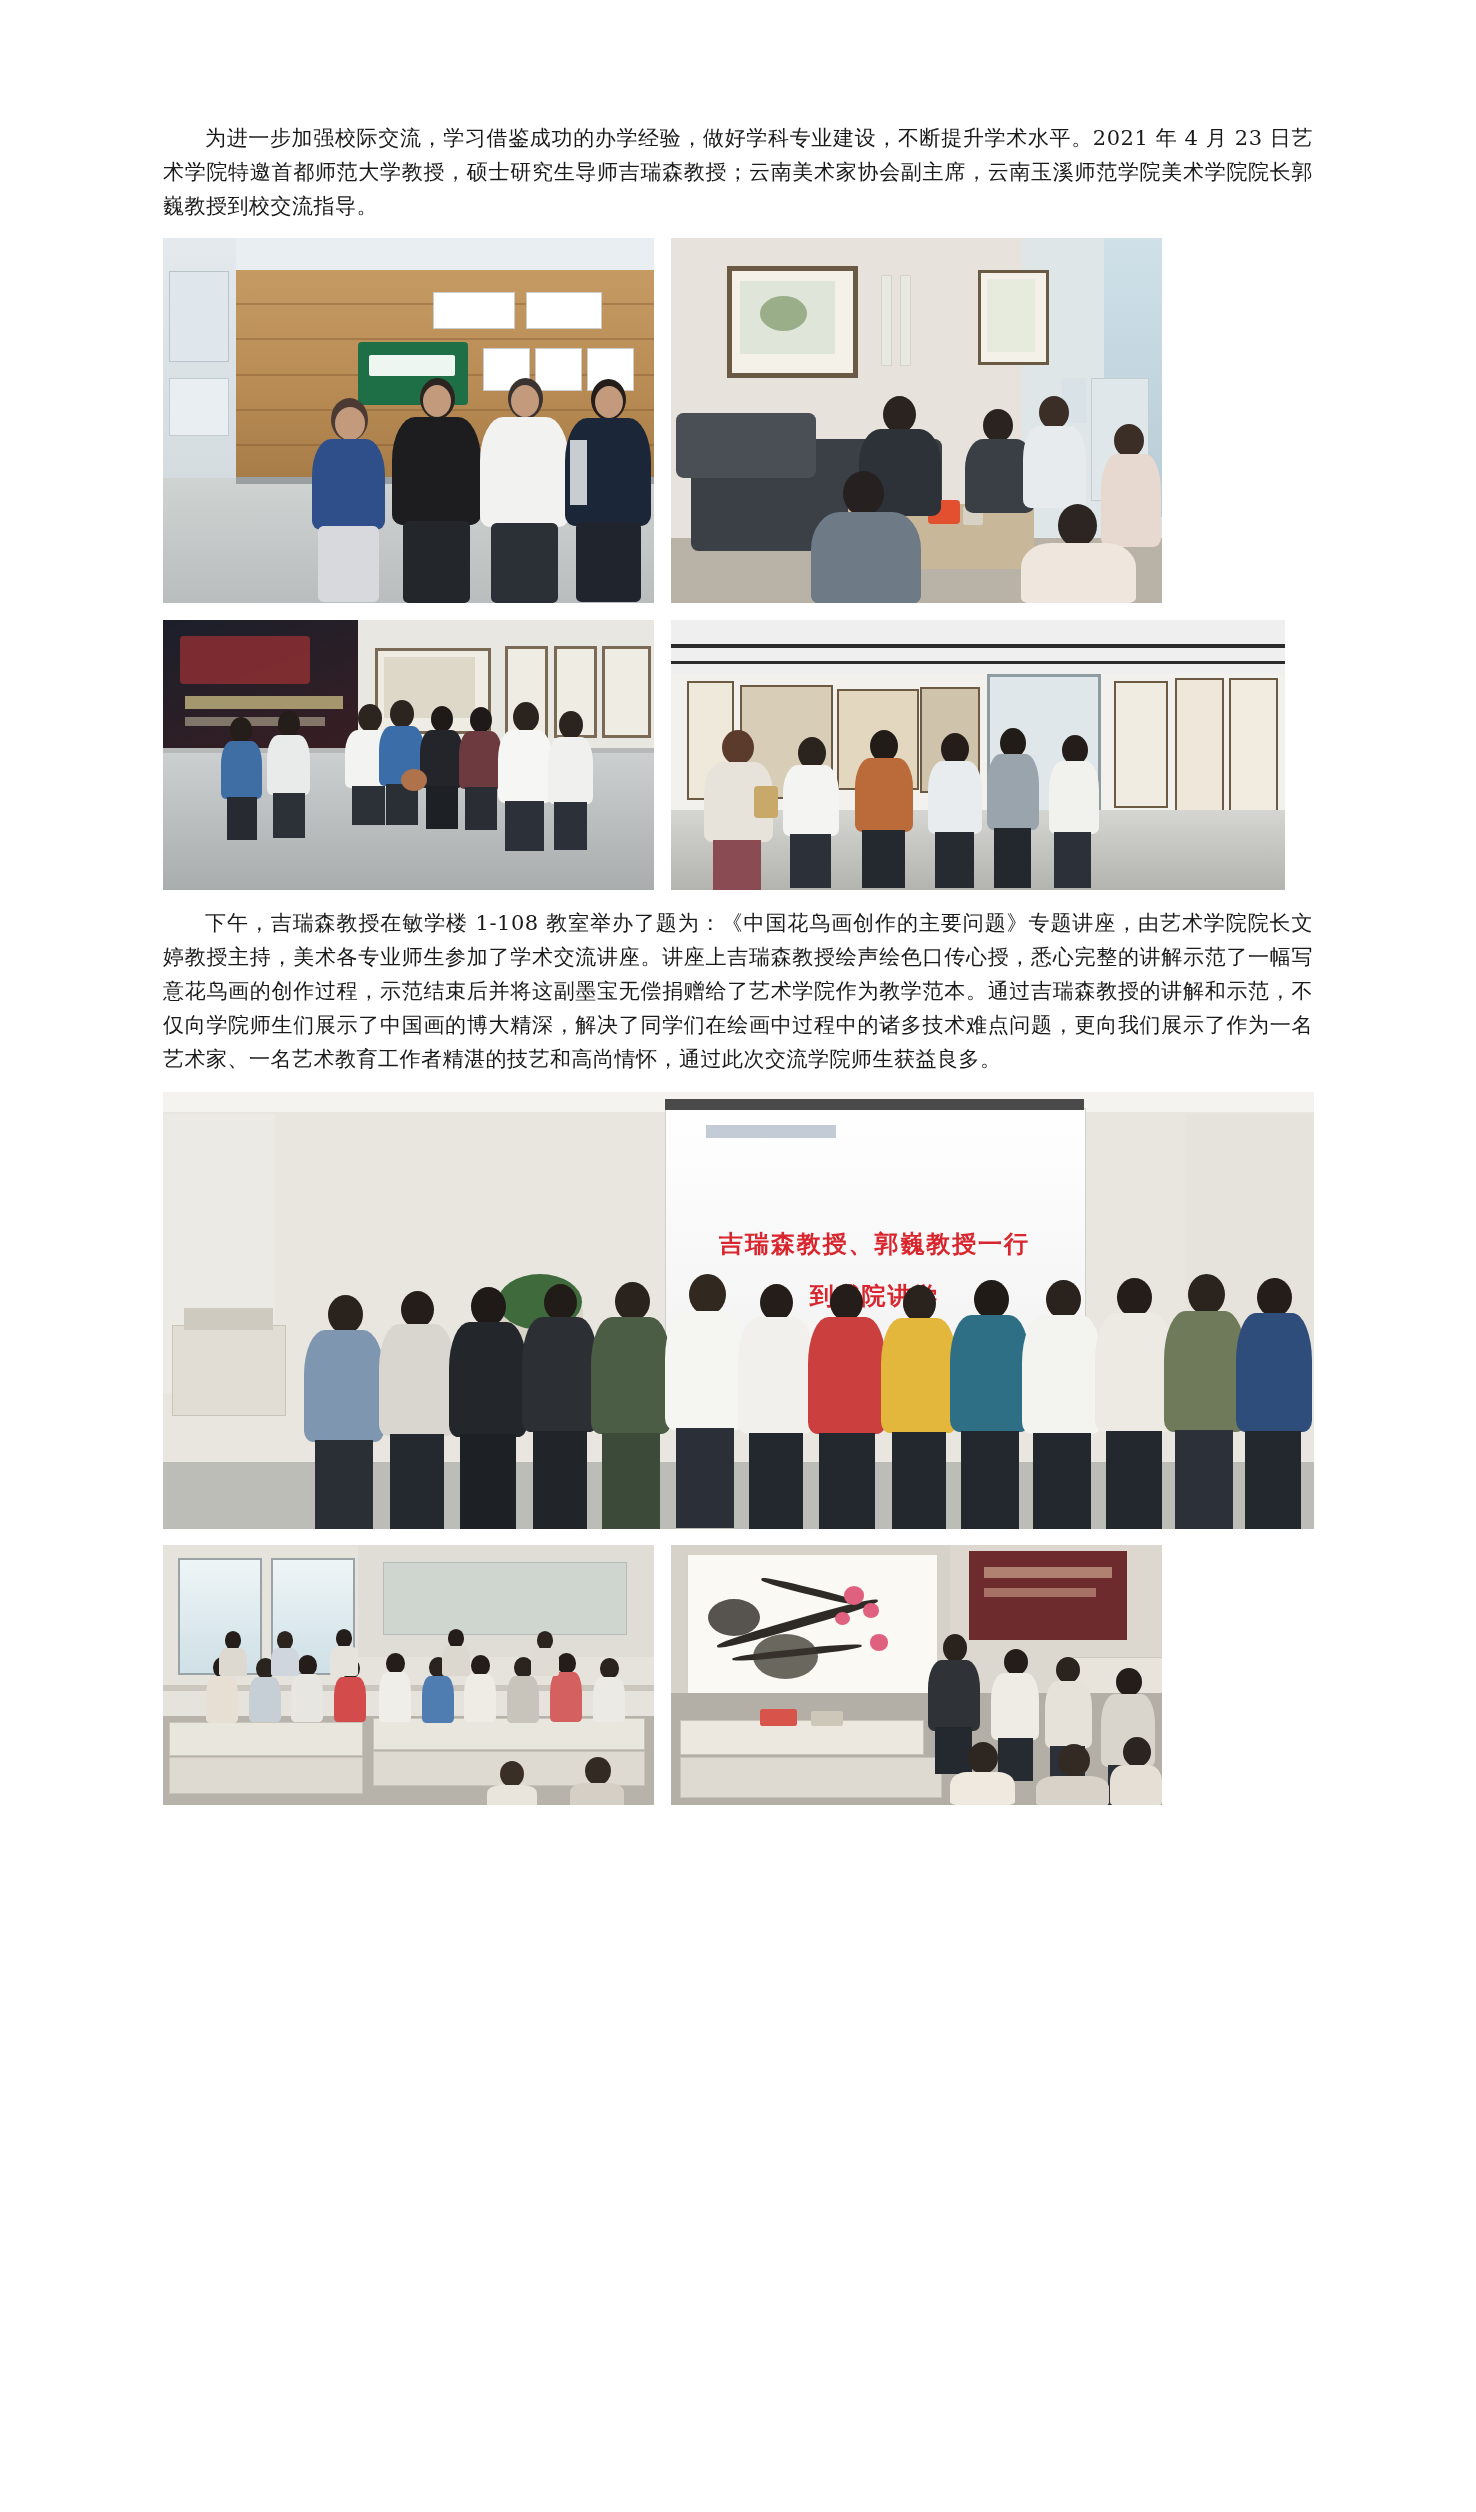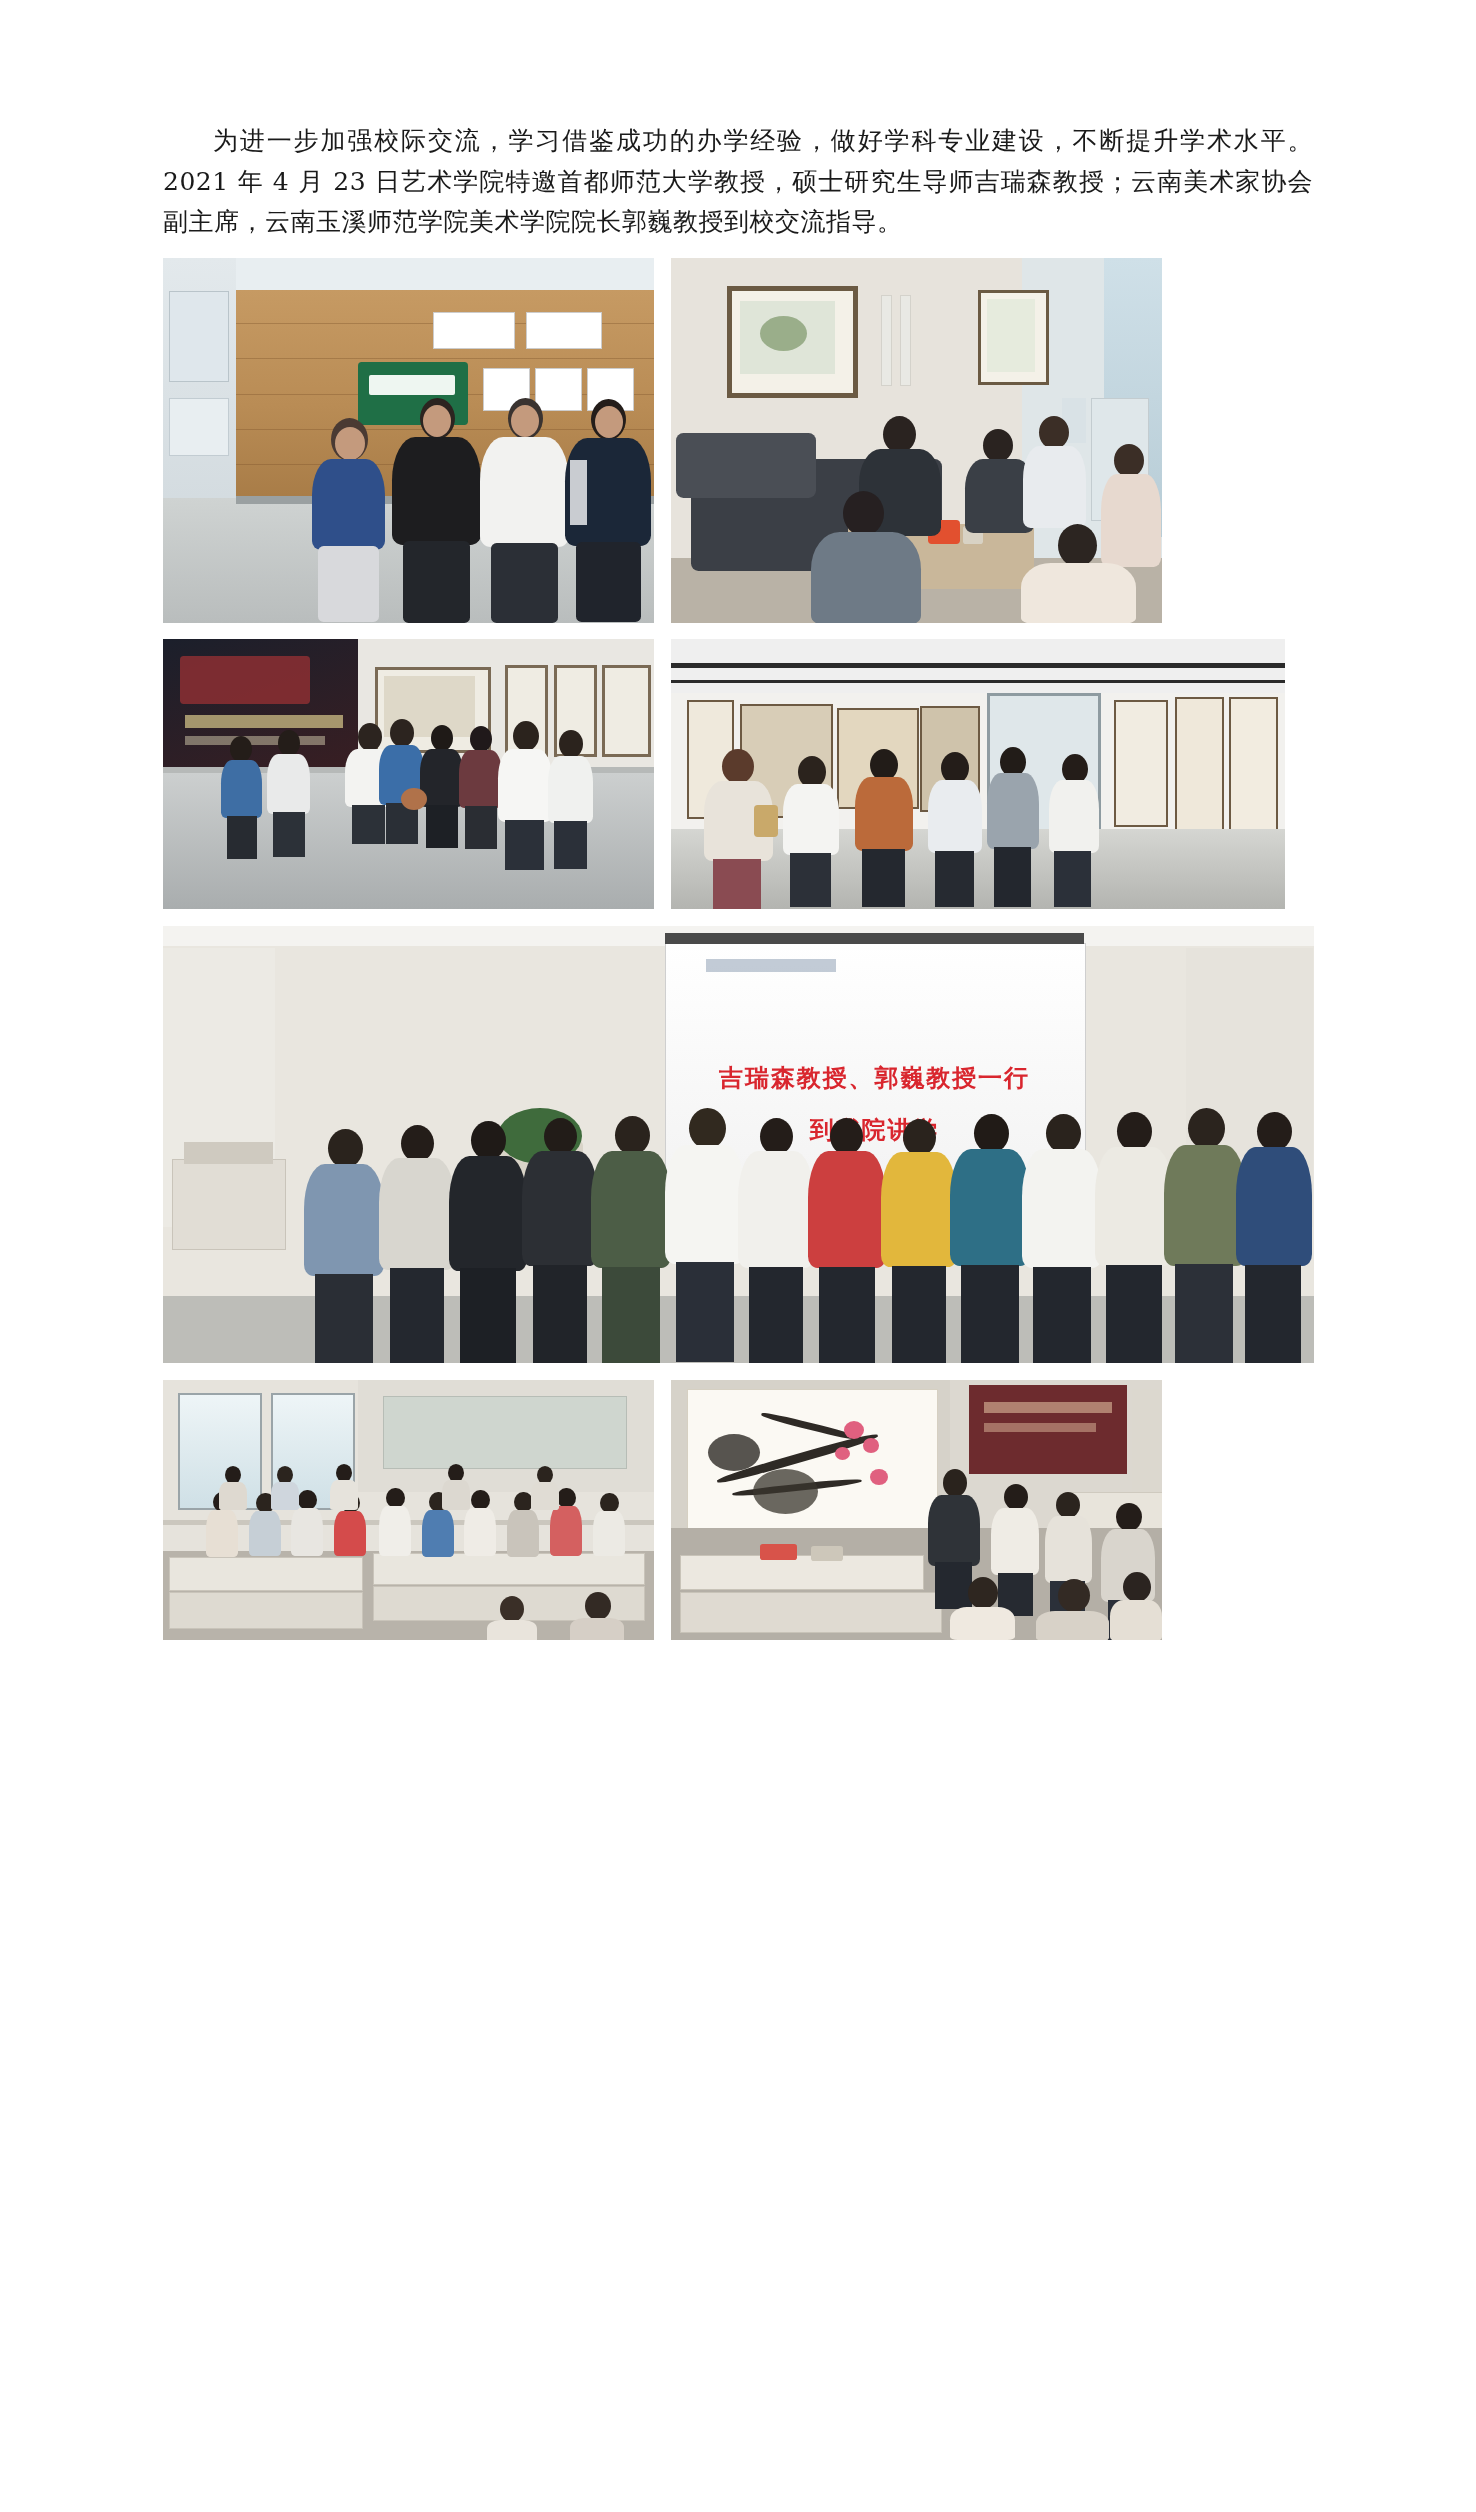--- a/index.html
+++ b/index.html
@@ -11,21 +11,21 @@
     width: 1476px;
     height: 2512px;
     background: #ffffff;
     margin: 0 auto;
     position: relative;
     box-sizing: border-box;
     padding: 121px 163px 0 163px;
     font-family: "DejaVu Serif", "Liberation Serif", serif;
   }
   .para {
-    font-size: 25px;
+    font-size: 21px;
     line-height: 1.62;
     color: #1a1a1a;
     text-align: justify;
     text-indent: 2em;
     margin: 0 0 7.4px 0;
     letter-spacing: 0.5px;
     font-family: "DejaVu Serif", "Liberation Serif", serif;
   }
   .photo-row {
     display: flex;
@@ -319,20 +319,21 @@
         </div>
         <div class="person" style="left:378px;top:115px;width:50px;height:153px;">
           <div class="head" style="left:13px;top:0;width:26px;height:30px;background:#241d19;"></div>
           <div class="torso" style="left:0;top:26px;width:50px;height:73px;background:#f1f1ee;"></div>
           <div class="rect" style="left:5.6px;top:97px;width:37px;height:56px;background:#2b3039;"></div>
         </div>
       </div>
     </div>
   </div>
 
+  <p class="para">下午，吉瑞森教授在敏学楼 1-108 教室举办了题为：《中国花鸟画创作的主要问题》专题讲座，由艺术学院院长文婷教授主持，美术各专业师生参加了学术交流讲座。讲座上吉瑞森教授绘声绘色口传心授，悉心完整的讲解示范了一幅写意花鸟画的创作过程，示范结束后并将这副墨宝无偿捐赠给了艺术学院作为教学范本。通过吉瑞森教授的讲解和示范，不仅向学院师生们展示了中国画的博大精深，解决了同学们在绘画中过程中的诸多技术难点问题，更向我们展示了作为一名艺术家、一名艺术教育工作者精湛的技艺和高尚情怀，通过此次交流学院师生获益良多。</p>
 
   <div class="photo-row">
     <div class="photo p5">
       <div class="inner">
         <div class="wall"></div>
         <div class="rect" style="left:0;top:0;right:0;height:20.5px;background:#f4f3f0;"></div>
         <div class="screen" style="left:502px;top:16.7px;width:419px;height:246px;"></div>
         <div class="scrtop" style="left:502px;top:7.4px;width:419px;height:11px;"></div>
         <div class="rect" style="left:543px;top:33px;width:130px;height:13px;background:#9aa9bb;opacity:.6;"></div>
         <div class="txt" style="left:502px;top:136px;width:419px;font-size:24px;letter-spacing:1.9px;">吉瑞森教授、郭巍教授一行</div>

